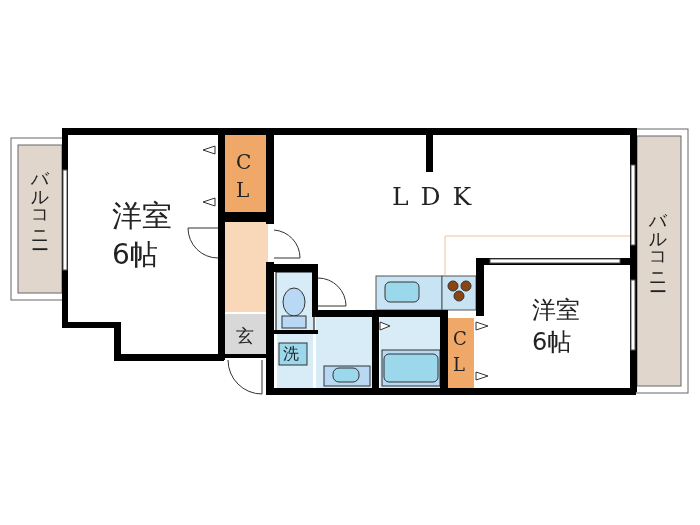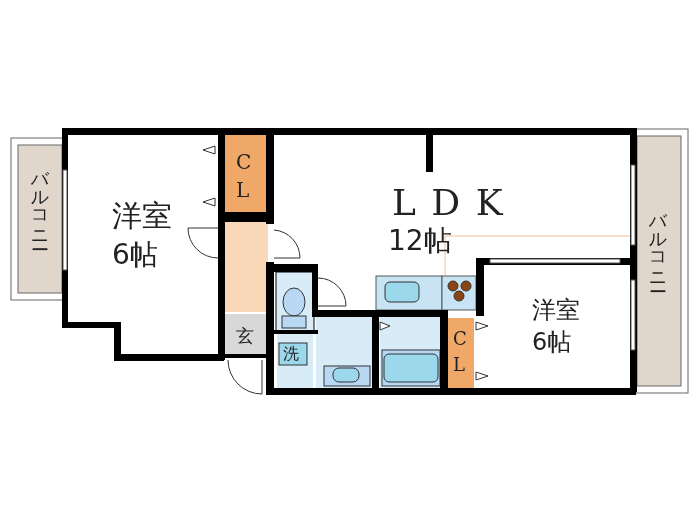--- a/index.html
+++ b/index.html
@@ -122,22 +122,21 @@
   <path d="M445 236 L630 236 M445 236 L445 275" stroke="#f0c0a0" stroke-width="1" fill="none"></path>
 </svg>
 
 <div style="position:absolute;left:0;top:0;width:700px;height:525px;">
   <div style="position:absolute;left:28px;top:158px;width:24px;writing-mode:vertical-rl;font-family:'DejaVu Sans',sans-serif;font-size:18px;color:#222;line-height:24px;">バルコニー</div>
   <div style="position:absolute;left:646px;top:200px;width:24px;writing-mode:vertical-rl;font-family:'DejaVu Sans',sans-serif;font-size:18px;color:#222;line-height:24px;">バルコニー</div>
 
   <div style="position:absolute;left:112px;top:196px;font-family:'DejaVu Sans',sans-serif;font-size:30px;color:#222;">洋室</div>
   <div style="position:absolute;left:112px;top:236px;font-family:'DejaVu Sans',sans-serif;font-size:28px;color:#222;">6帖</div>
 
-  <div style="position:absolute;left:392px;top:182px;font-family:'DejaVu Serif',serif;font-size:36px;color:#222;letter-spacing:2px;">L D K</div>
-  <div style="position:absolute;left:388px;top:222px;font-family:'DejaVu Sans',sans-serif;font-size:28px;color:#222;">12帖</div>
+  <div style="position:absolute;left:392px;top:182px;font-family:'DejaVu Serif',serif;font-size:25px;color:#222;letter-spacing:2px;">L D K</div>
 
   <div style="position:absolute;left:532px;top:294px;font-family:'DejaVu Sans',sans-serif;font-size:24px;color:#222;">洋室</div>
   <div style="position:absolute;left:532px;top:326px;font-family:'DejaVu Sans',sans-serif;font-size:24px;color:#222;">6帖</div>
 
   <div style="position:absolute;left:236px;top:150px;font-family:'DejaVu Serif',serif;font-size:20px;color:#222;">C</div>
   <div style="position:absolute;left:236px;top:178px;font-family:'DejaVu Serif',serif;font-size:20px;color:#222;">L</div>
 
   <div style="position:absolute;left:453px;top:328px;font-family:'DejaVu Serif',serif;font-size:18px;color:#222;">C</div>
   <div style="position:absolute;left:453px;top:354px;font-family:'DejaVu Serif',serif;font-size:18px;color:#222;">L</div>
 

